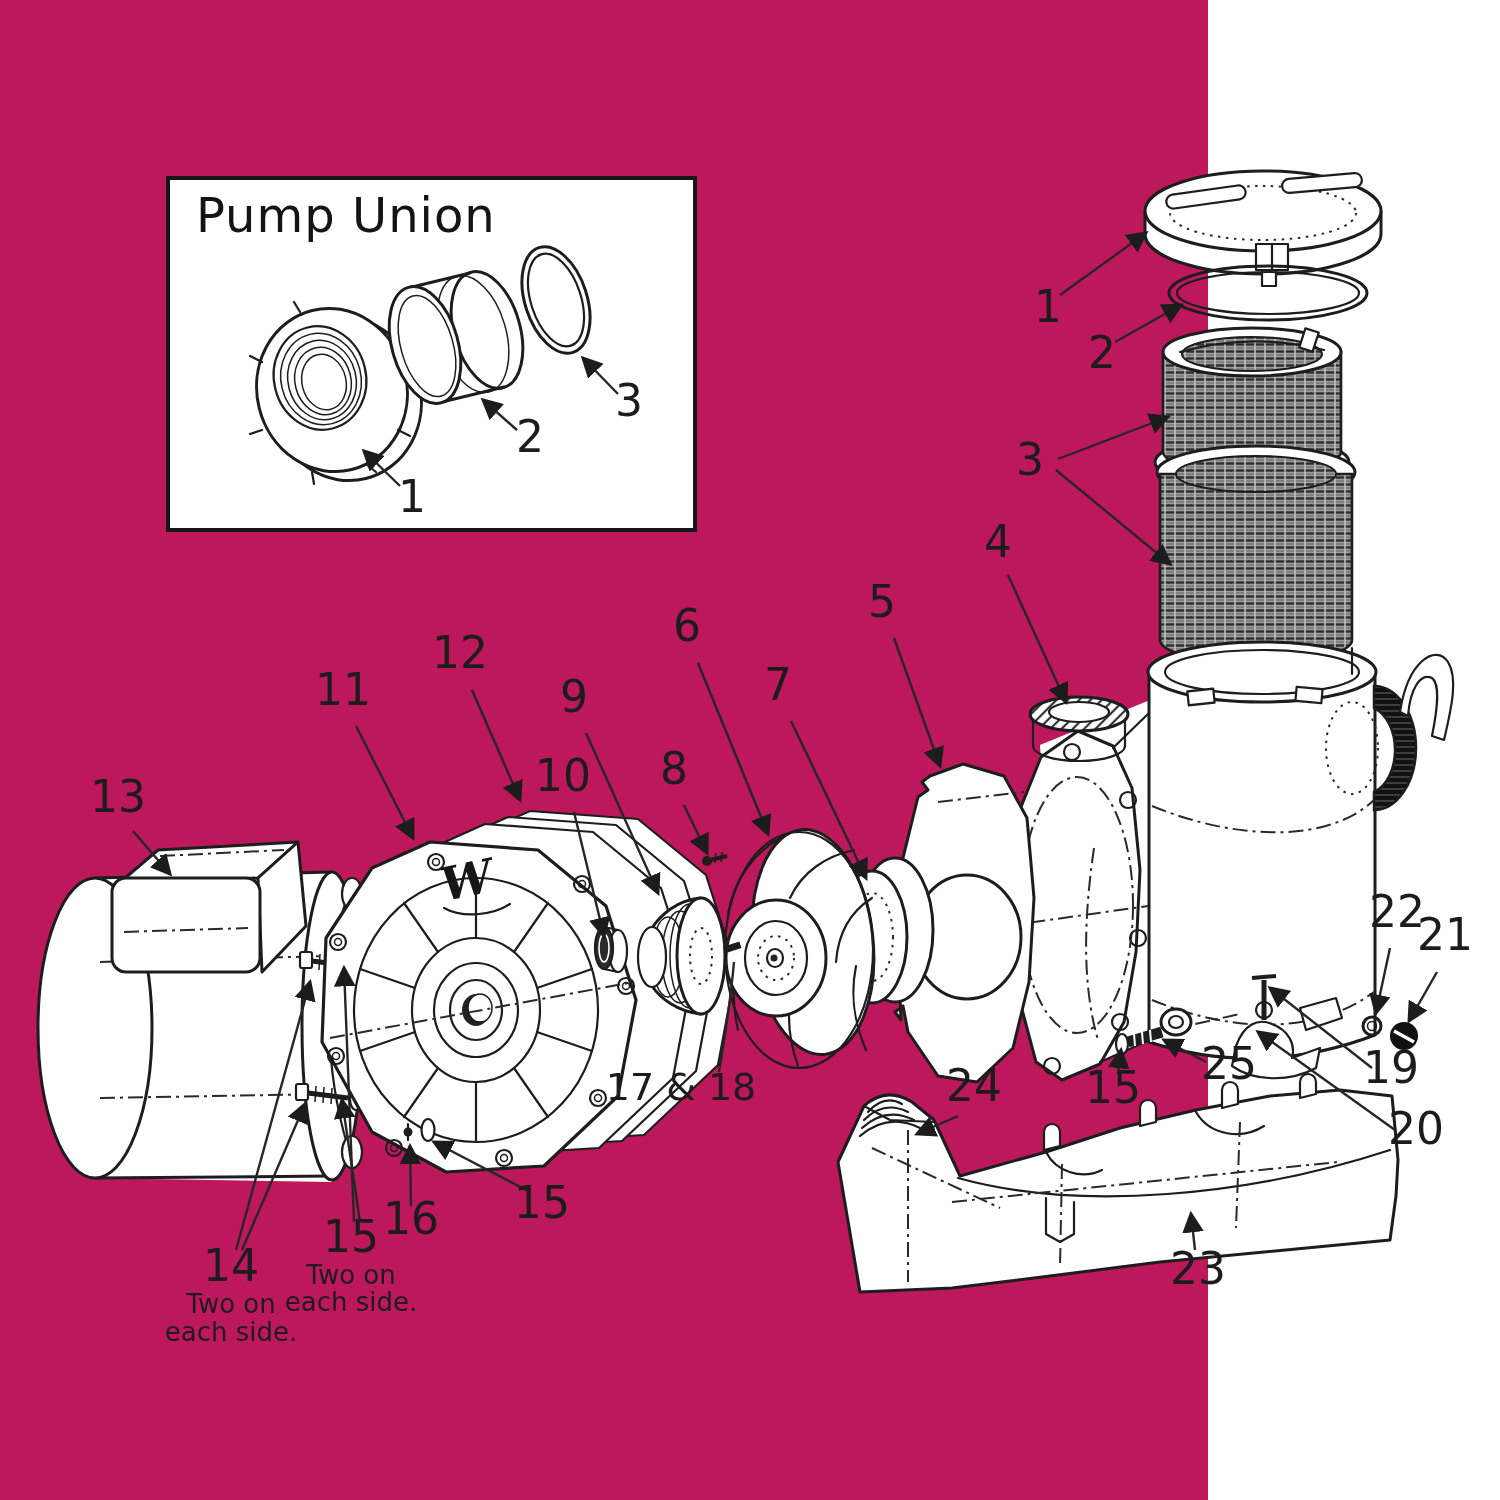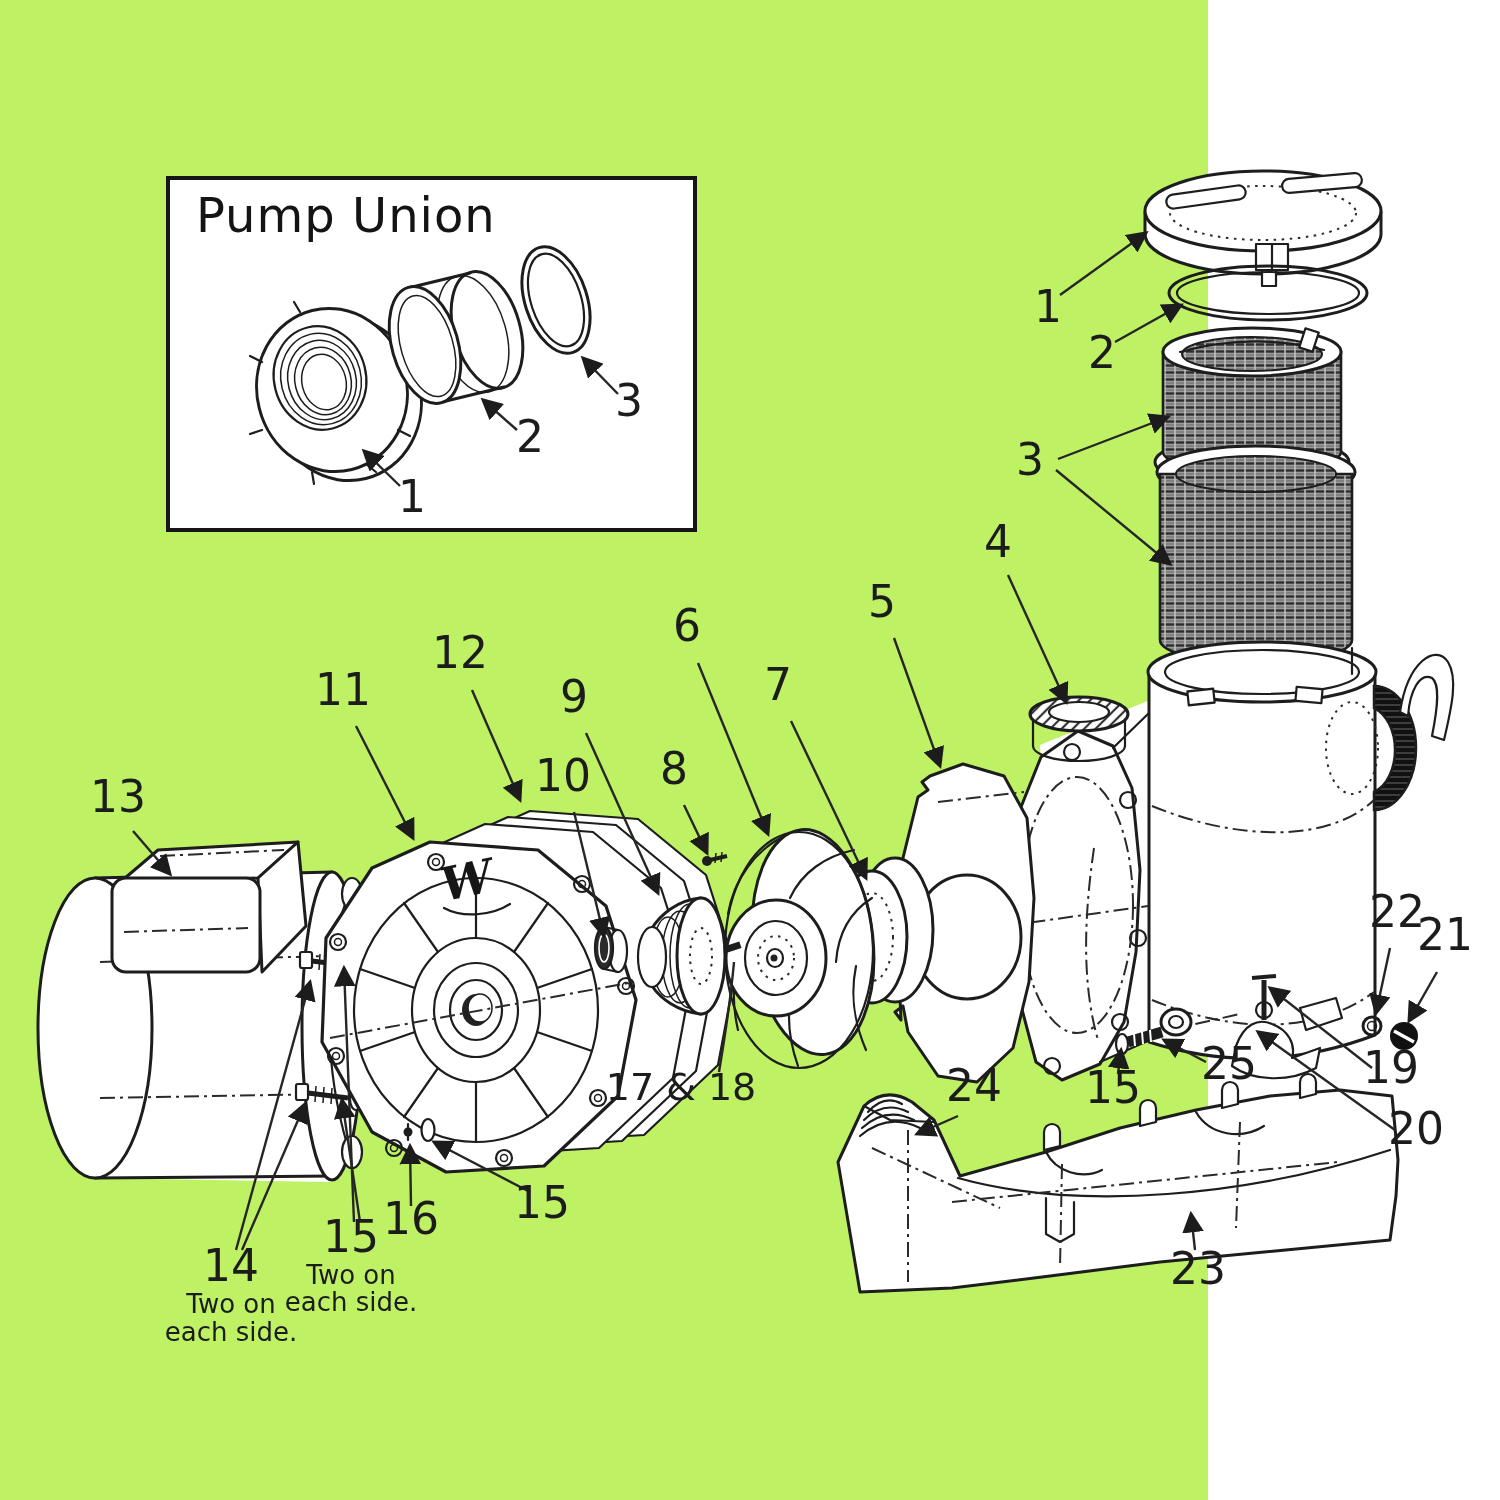--- a/index.html
+++ b/index.html
@@ -1,16 +1,16 @@
 <!DOCTYPE html>
 <html><head>
 <meta charset="utf-8">
 <style>
   html,body{margin:0;padding:0;background:#ffffff;}
-  #stage{width:1208px;height:1500px;position:relative;background:#bef264;}
+  #stage{width:1208px;height:1500px;position:relative;background:#be185d;}
   svg{display:block;}
   .o   {fill:#ffffff;stroke:#1d1d1d;stroke-width:3;stroke-linejoin:round;stroke-linecap:round;}
   .o2  {fill:#ffffff;stroke:#1d1d1d;stroke-width:2.2;stroke-linejoin:round;stroke-linecap:round;}
   .ln  {fill:none;stroke:#1d1d1d;stroke-width:3;stroke-linejoin:round;stroke-linecap:round;}
   .ln2 {fill:none;stroke:#1d1d1d;stroke-width:2.2;stroke-linejoin:round;stroke-linecap:round;}
   .th  {fill:none;stroke:#1d1d1d;stroke-width:1.5;}
   .dd  {fill:none;stroke:#2a2a2a;stroke-width:2;stroke-dasharray:15 5 3 5;}
   .dot {fill:none;stroke:#2a2a2a;stroke-width:2;stroke-dasharray:2.5 5.5;}
   .ld  {fill:none;stroke:#262626;stroke-width:2.4;}
   text.co  {font:400 44px "DejaVu Sans",sans-serif;fill:#1c1c1c;text-anchor:middle;}

